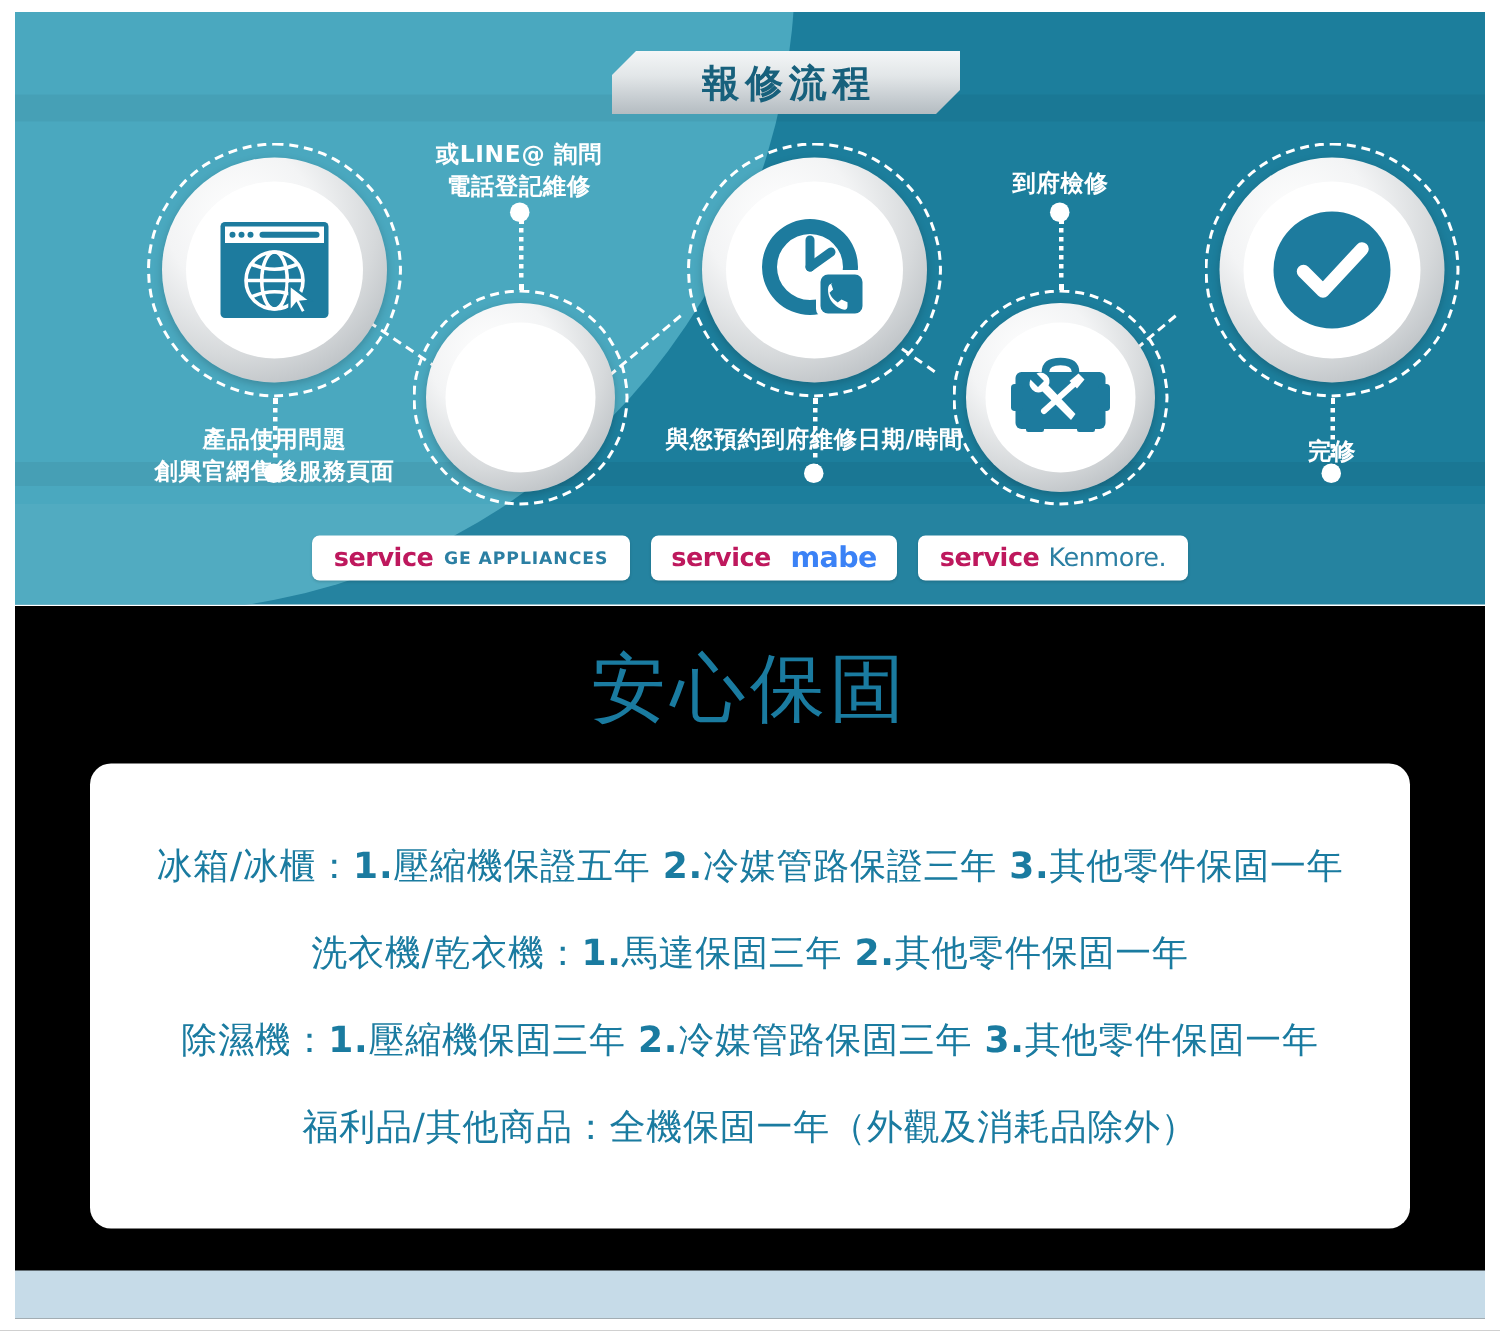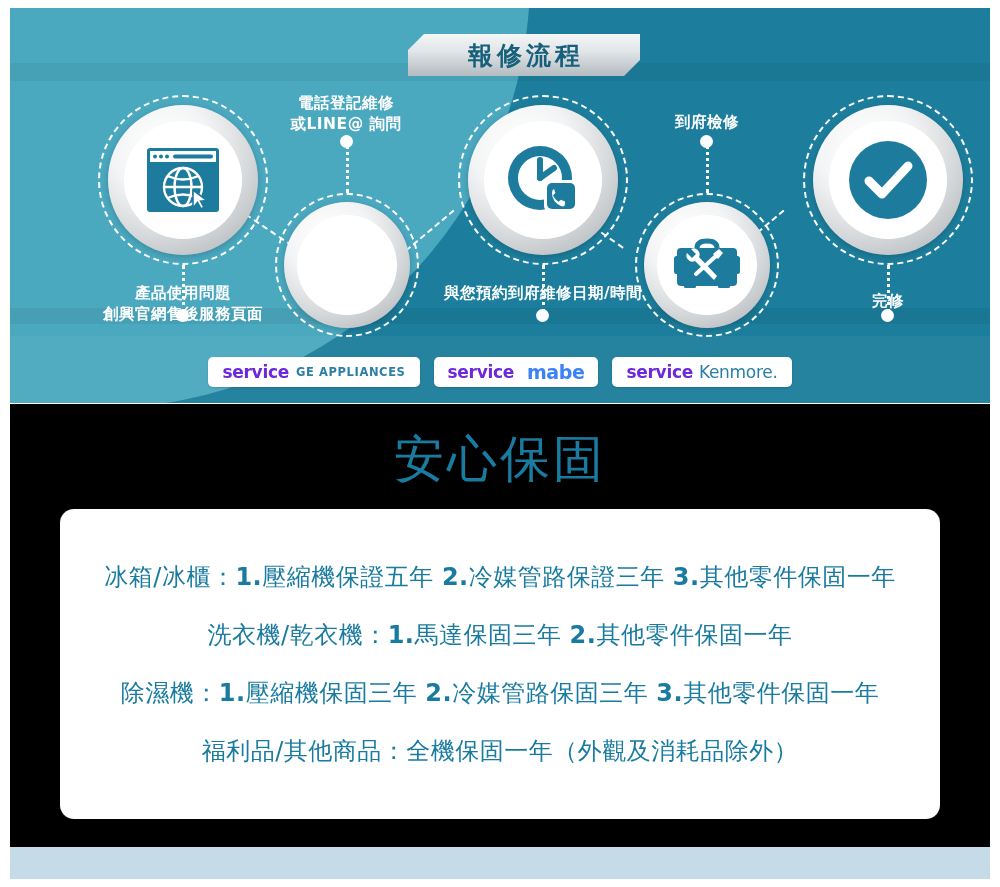--- a/index.html
+++ b/index.html
@@ -94,21 +94,21 @@
   #badges {
     position: absolute; left: 0; top: 349px; width: 980px;
     display: flex; justify-content: center; gap: 14px;
   }
   .badge {
     background: #ffffff; border-radius: 5px;
     height: 30px; display: flex; align-items: center; justify-content: center;
     padding: 0 14px; box-shadow: 0 1px 2px rgba(0,0,0,0.15);
   }
   .badge .svc {
-    color: #6d28d9; font-size: 17px; font-weight: bold; letter-spacing: -0.3px;
+    color: #be185d; font-size: 17px; font-weight: bold; letter-spacing: -0.3px;
   }
   .badge .brand-ge {
     color: #2b7fa3; font-size: 11.5px; font-weight: bold; letter-spacing: 0.6px;
     margin-left: 7px;
   }
   .badge .brand-mabe {
     color: #3b82f6; font-size: 19px; font-weight: bold; letter-spacing: -0.4px;
     margin-left: 13px;
   }
   .badge .brand-ken {
@@ -191,22 +191,22 @@
     </div>
 
     <div class="node n-small" style="left:265px; top:185px;">
       <div class="ring-dashed" style="width:144px; height:144px;"></div>
       <div class="ring-grey" style="left:9px; top:9px; width:126px; height:126px;"></div>
       <div class="ring-white" style="left:22px; top:22px; width:100px; height:100px;"></div>
       <div class="stem" style="left:71px; top:-48px; height:48px;"></div>
       <div class="stem-dot" style="left:65px; top:-58px;"></div>
     </div>
     <div class="caption" style="left:186px; top:85px; width:300px;">
+      <div>或LINE@ 詢問</div>
       <div>電話登記維修</div>
-      <div>或LINE@ 詢問</div>
     </div>
 
     <div class="node n-big" style="left:448px; top:87px;">
       <div class="ring-dashed" style="width:170px; height:170px;"></div>
       <div class="ring-grey" style="left:10px; top:10px; width:150px; height:150px;"></div>
       <div class="ring-white" style="left:26px; top:26px; width:118px; height:118px;"></div>
       <div class="icon-wrap" style="left:26px; top:26px; width:118px; height:118px;">
         <svg width="78" height="72" viewBox="0 0 78 72">
           <path d="M36 2 a32 32 0 1 0 0 64 a32 32 0 1 0 0 -64 z
                    M36 12 a22 22 0 1 1 0 44 a22 22 0 1 1 0 -44 z" fill="#1d7b9e"></path>

